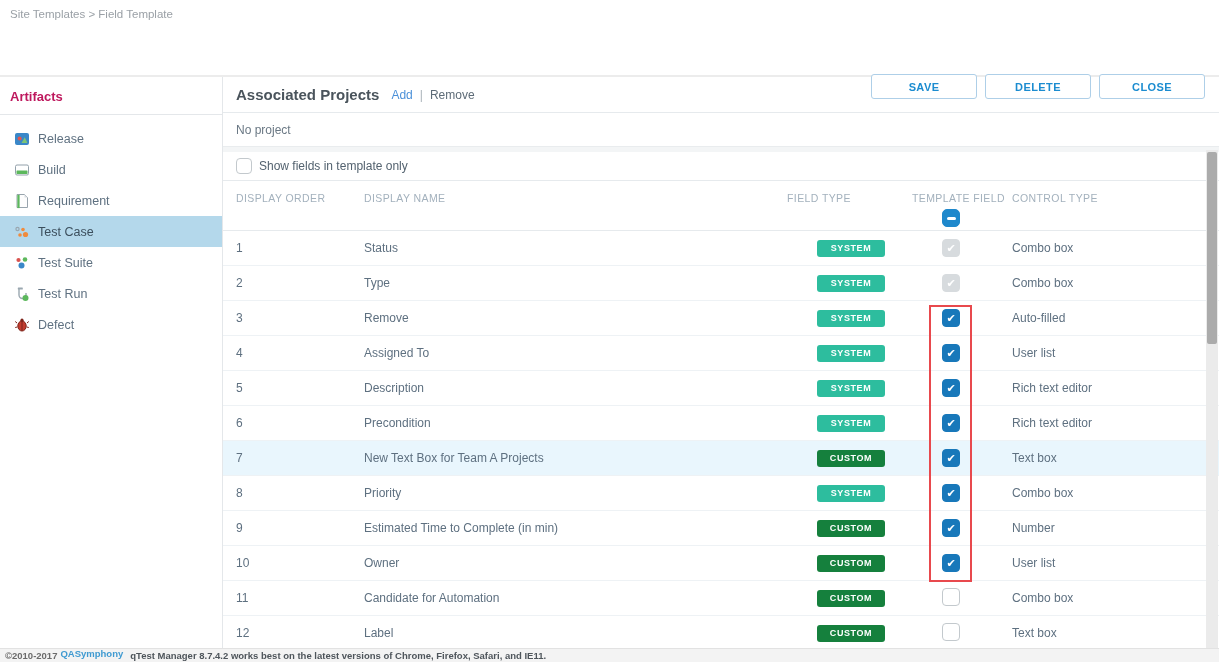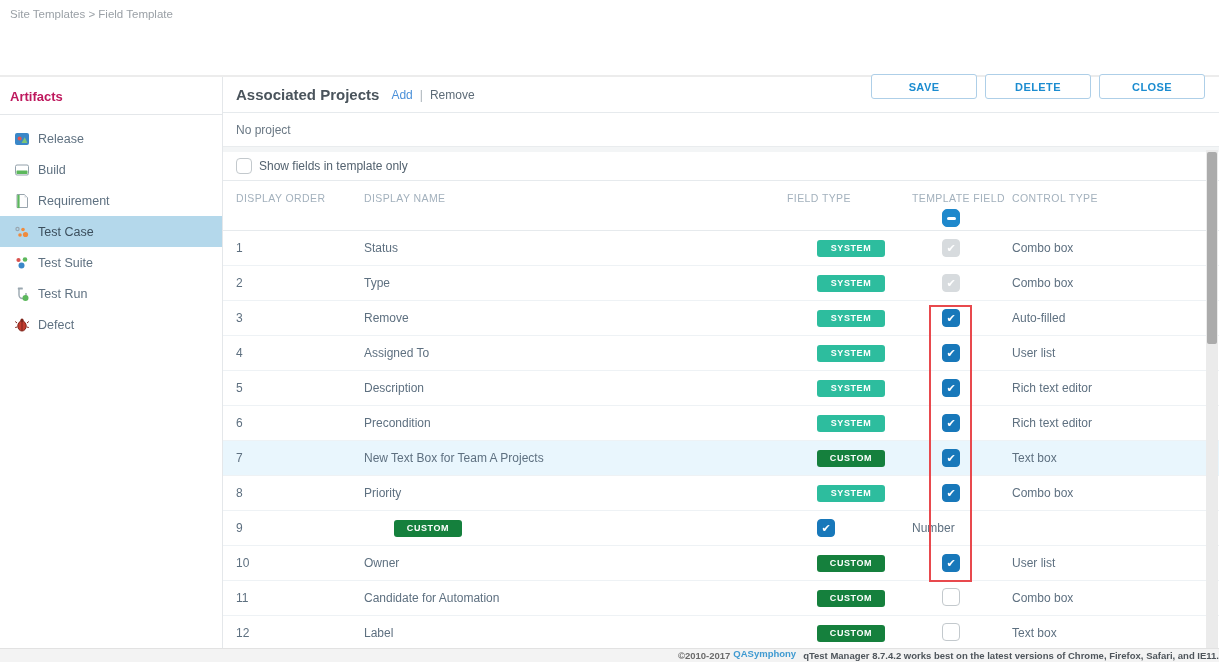--- a/index.html
+++ b/index.html
@@ -75,21 +75,21 @@
     border:2px solid #e8494d; pointer-events:none; background:transparent; }
 
   
   .vscroll { position:absolute; top:73px; right:1px; width:12px; height:498px; background:#ebebeb; }
   .vscroll-thumb { position:absolute; top:2px; left:1px; width:10px; height:192px;
     background:#ababab; border-radius:2px; cursor:pointer; }
 
   
   .footer { position:absolute; left:0; bottom:0; width:1219px; height:14px; background:#f3f3f3;
     border-top:1px solid #e2e2e2; display:flex; align-items:center; padding-left:5px;
-    font-size:9.5px; font-weight:bold; color:#6b6b6b;justify-content:flex-end; }
+    font-size:9.5px; font-weight:bold; color:#6b6b6b; }
   .footer a { color:#3f9ad1; text-decoration:none; margin:0 4px 4px 3px; cursor:pointer; }
   .footer .ver { color:#4e555b; margin-left:3px; }
 </style>
 </head>
 <body>
 
 <div class="page">
 
   <div class="top">
     <div class="breadcrumb">Site Templates &gt; Field Template</div>
@@ -275,20 +275,21 @@
   <div class="grid-cols trow">
     <span class="c-order">8</span>
     <span class="c-name">Priority</span>
     <span class="c-type"><span class="badge SYSTEM">SYSTEM</span></span>
     <span class="cell-cb"><span class="cb big checked"></span></span>
     <span class="c-ctrl">Combo box</span>
   </div>
 
   <div class="grid-cols trow">
     <span class="c-order">9</span>
+    <span class="c-name">Estimated Time to Complete (in min)</span>
     <span class="c-type"><span class="badge CUSTOM">CUSTOM</span></span>
     <span class="cell-cb"><span class="cb big checked"></span></span>
     <span class="c-ctrl">Number</span>
   </div>
 
   <div class="grid-cols trow">
     <span class="c-order">10</span>
     <span class="c-name">Owner</span>
     <span class="c-type"><span class="badge CUSTOM">CUSTOM</span></span>
     <span class="cell-cb"><span class="cb big checked"></span></span>

